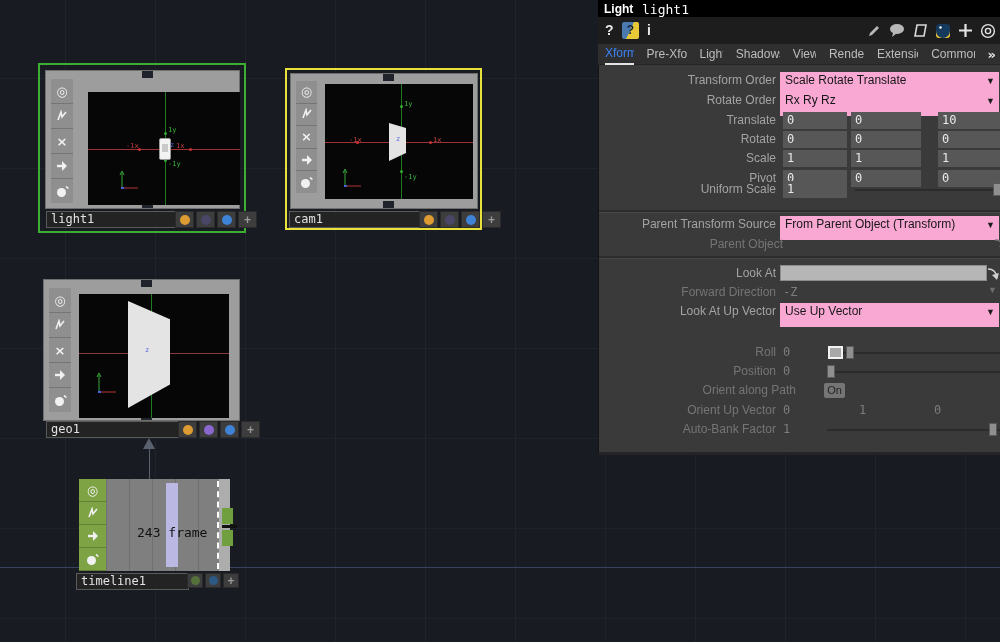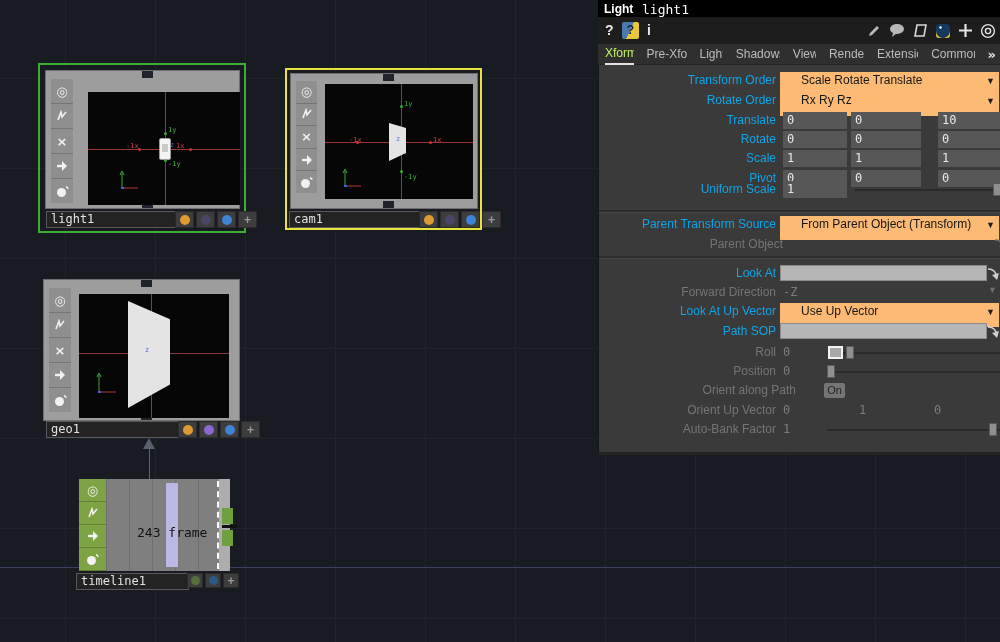--- a/index.html
+++ b/index.html
@@ -69,31 +69,31 @@
   .p-toolbar{position:absolute;left:0;top:17px;width:402px;height:27px;background:#1d1d1d;}
   .q1{position:absolute;left:7px;top:5px;font:bold 14px "Liberation Sans",sans-serif;color:#e8e8e8;}
   .q2{position:absolute;left:24px;top:5px;width:17px;height:17px;text-align:center;
       background:linear-gradient(115deg,#4a7ab0 48%,#e8c838 48%);color:#13233a;
       font:bold 12px "Liberation Sans",sans-serif;line-height:17px;border-radius:2px;}
   .inf{position:absolute;left:49px;top:5px;font:bold 14px "Liberation Sans",sans-serif;color:#e8e8e8;}
   .tb-icons{position:absolute;right:4px;top:5px;display:flex;gap:7px;align-items:center;height:17px;}
   .p-tabs{position:absolute;left:0;top:44px;width:402px;height:21px;background:#2f2f2f;
     border-bottom:1px solid #242424;display:flex;align-items:center;gap:13px;padding-left:7px;box-sizing:border-box;}
   .tab{font:12px "Liberation Sans",sans-serif;color:#bcbcbc;white-space:nowrap;overflow:hidden;position:relative;height:19px;line-height:19px;}
-  .tab.active{color:#bef264;border-bottom:2px solid #e4e4e4;}
+  .tab.active{color:#3b82f6;border-bottom:2px solid #e4e4e4;}
   .tab.clip1{max-width:52px;} .tab.clip2{max-width:54px;} .tab.clip3{max-width:50px;}
   .tab-more{margin-left:auto;margin-right:4px;color:#e8e8e8;font:bold 13px "DejaVu Sans",sans-serif;}
   .p-body{position:absolute;left:0;top:65px;width:402px;height:390px;background:#3a3a3a;
     border-left:1px solid #141418;border-bottom:3px solid #242424;box-sizing:border-box;overflow:hidden;}
   .prow{position:absolute;left:0;width:402px;height:18px;}
   .plabel{position:absolute;left:0;top:1px;width:177px;text-align:right;
-    font:12px "Liberation Sans",sans-serif;color:#0ea5e9;}
+    font:12px "Liberation Sans",sans-serif;color:#a3a3a3;}
   .plabel.dim{color:#757575;}
-  .pdrop{position:absolute;left:181px;top:0;width:219px;height:24px;background:#fdba74;color:#161616;
-    font:12px "Liberation Sans",sans-serif;line-height:17px;padding-left:21px;box-sizing:border-box;}
+  .pdrop{position:absolute;left:181px;top:0;width:219px;height:24px;background:#f9a8d4;color:#161616;
+    font:12px "Liberation Sans",sans-serif;line-height:17px;padding-left:5px;box-sizing:border-box;}
   .dda{position:absolute;right:4px;top:1px;font-size:9px;color:#1c1c1c;}
   .pfield{position:absolute;top:0;height:17px;background:#575757;color:#e9e9e9;
     font:12px "DejaVu Sans Mono",monospace;line-height:17px;padding-left:4px;box-sizing:border-box;}
   .f1{left:184px;width:64px;} .f2{left:252px;width:70px;} .f3{left:339px;width:81px;}
   .lfield{position:absolute;left:181px;top:0;width:207px;height:16px;background:#b6b6b6;border:1px solid #8c8c8c;box-sizing:border-box;}
   .dimval{position:absolute;top:1px;font:12px "DejaVu Sans Mono",monospace;color:#7d7d7d;}
   .strack{position:absolute;top:8px;height:2px;background:#2b2b2b;}
   .shandle{position:absolute;top:2px;width:8px;height:13px;background:#8f8f8f;border:1px solid #5a5a5a;box-sizing:border-box;}
   .shandle.hi{width:15px;background:#a8a8a8;border:2px solid #f2f2f2;}
   .pdiv{position:absolute;left:0;width:402px;height:2px;background:#2c2c2c;border-bottom:1px solid #474747;}
@@ -461,28 +461,20 @@
       <span class="dimval" style="left:184px;">-Z</span>
       <span class="dda" style="right:4px;color:#6e6e6e;">▼</span>
     </div>
     <div class="prow" style="top:238px;">
       <span class="plabel">Look At Up Vector</span>
       <div class="pdrop">
         <span>Use Up Vector</span>
         <span class="dda">▼</span>
       </div>
     </div>
-    <div class="prow" style="top:258px;">
-      <span class="plabel">Path SOP</span>
-      <div class="lfield"></div>
-      <svg class="picker" width="14" height="15">
-        <path d="M1 3 Q9 3 10 12" fill="none" stroke="#cfcfcf" stroke-width="1.6"></path>
-        <path d="M5 9 L10 14 L12 7 Z" fill="#cfcfcf"></path>
-        </svg>
-    </div>
     <div class="prow" style="top:279px;">
       <span class="plabel dim">Roll</span>
       <span class="dimval" style="left:184px;">0</span>
       <div class="strack" style="left:228px;width:174px;"></div>
       <div class="shandle hi" style="left:229px;"></div>
       <div class="shandle" style="left:247px;"></div>
     </div>
     <div class="prow" style="top:298px;">
       <span class="plabel dim">Position</span>
       <span class="dimval" style="left:184px;">0</span>

